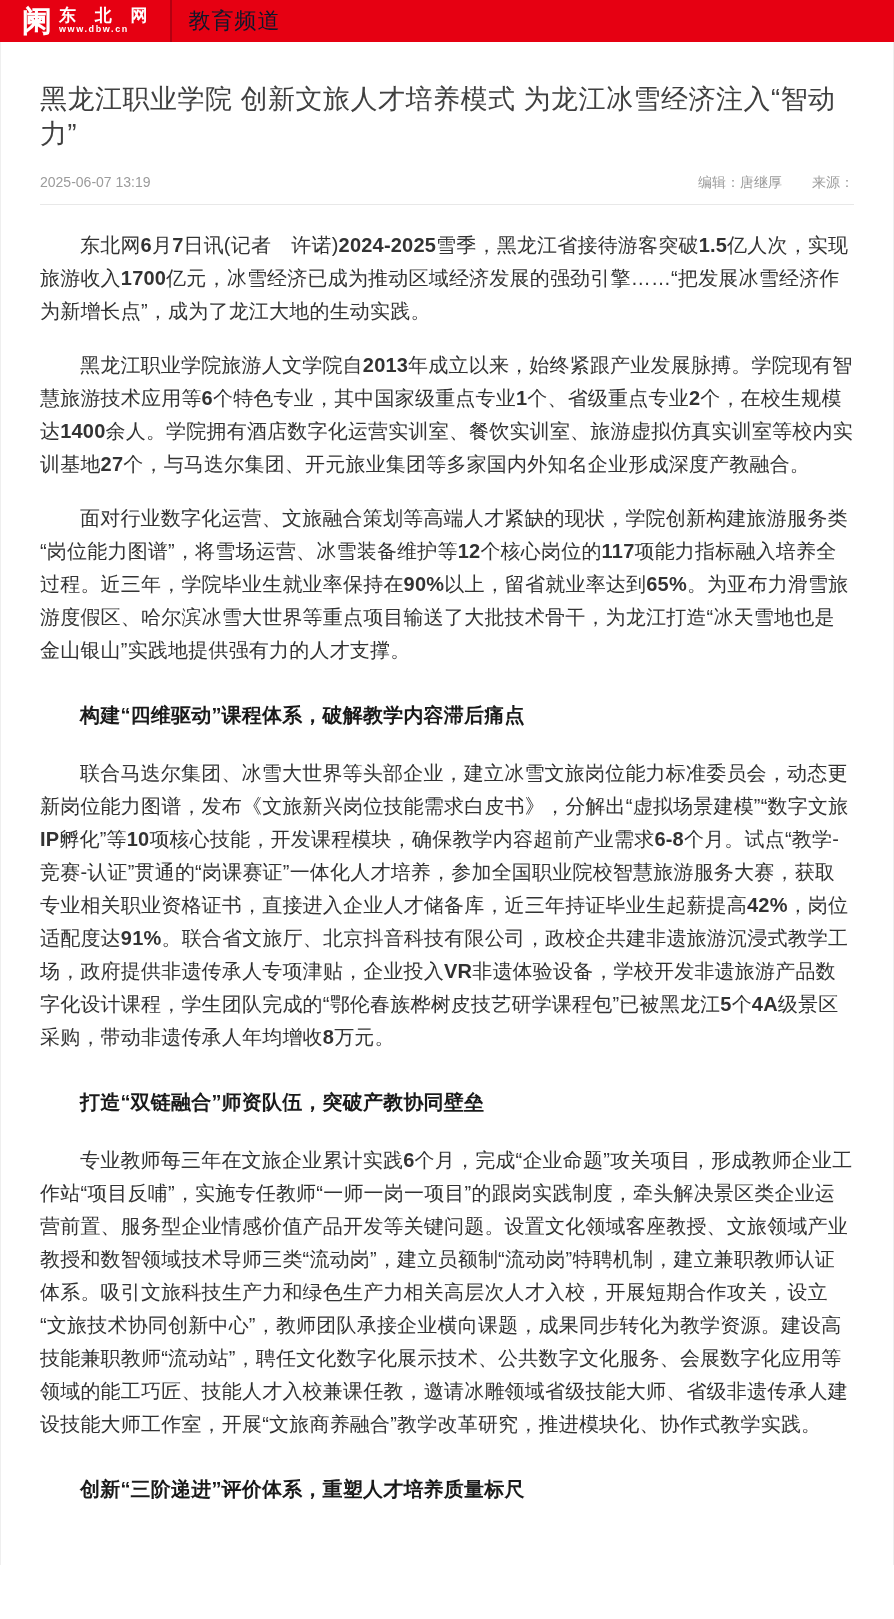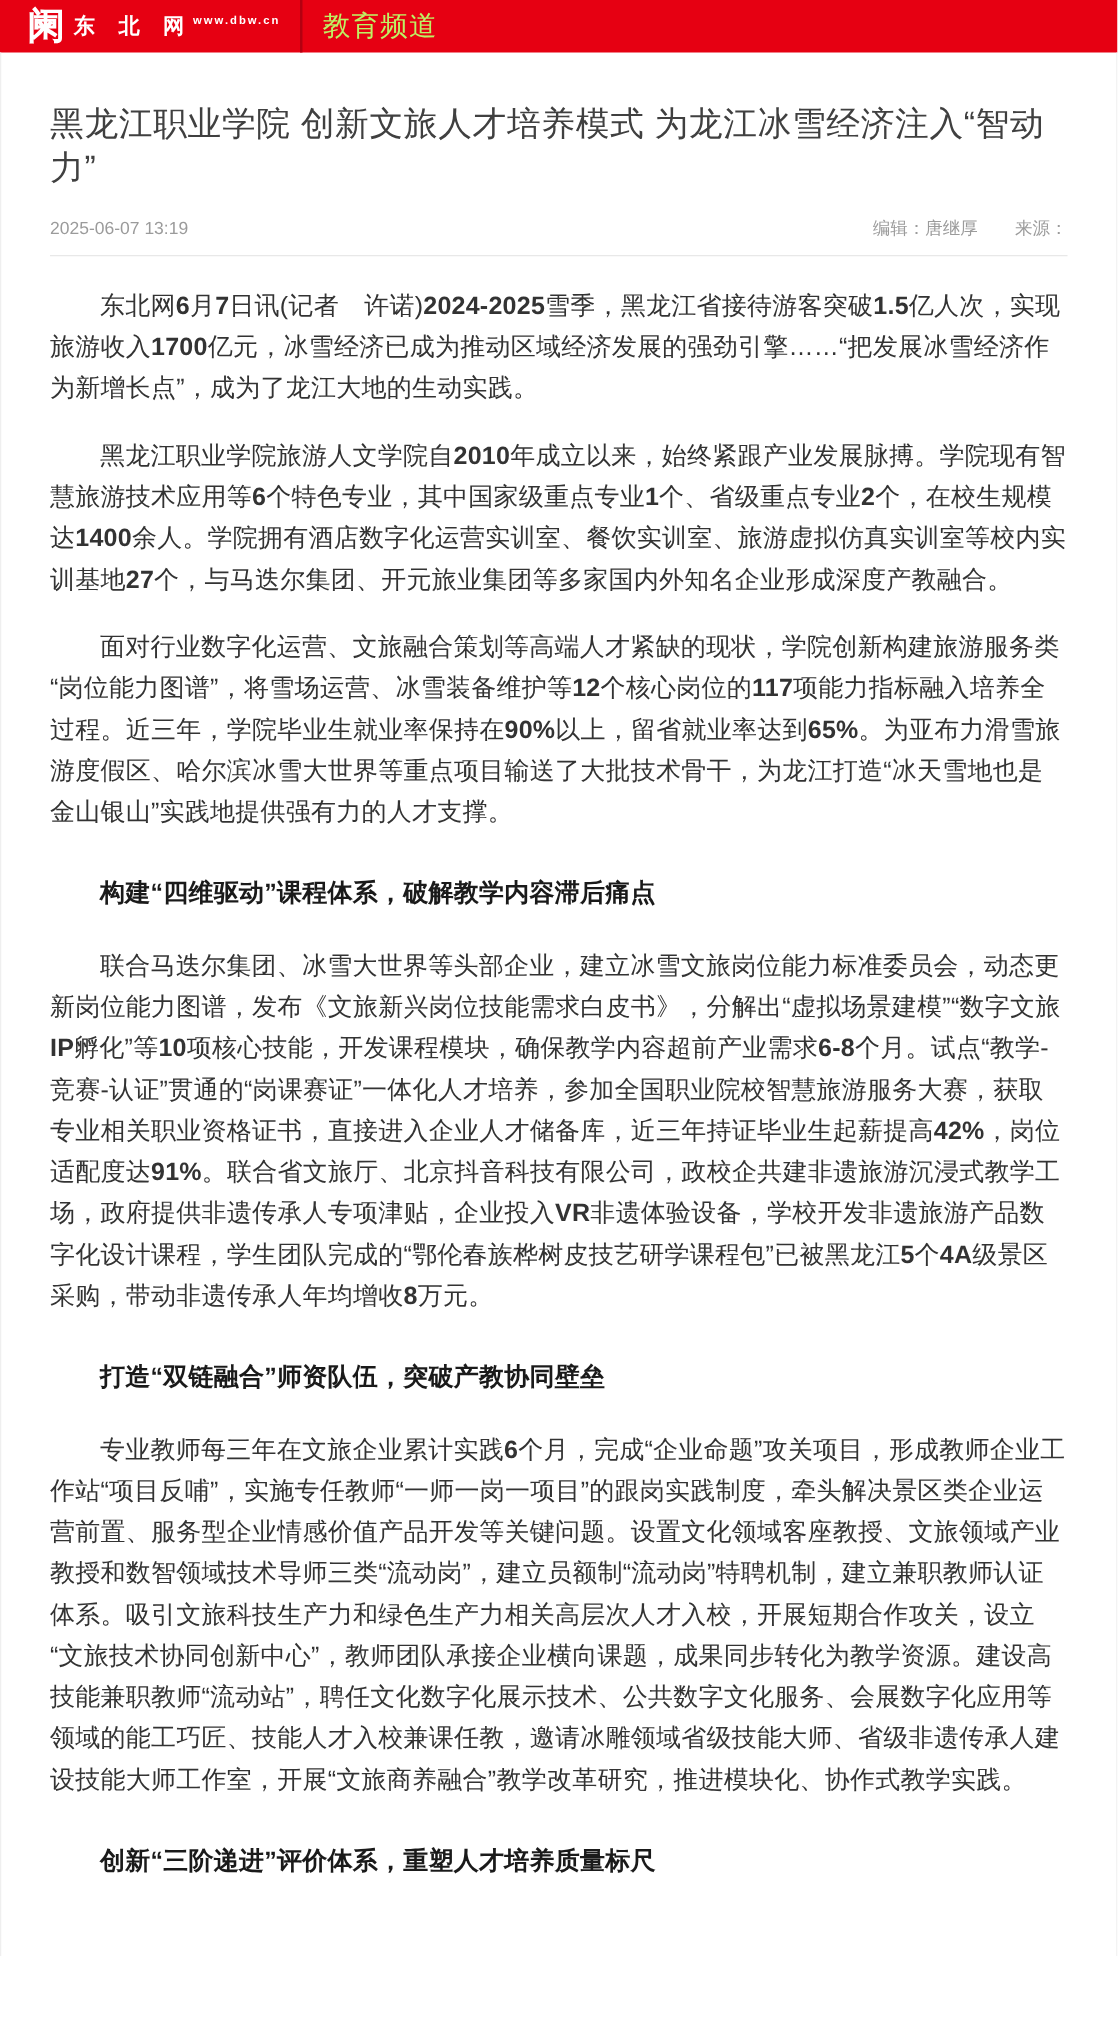--- a/index.html
+++ b/index.html
@@ -23,42 +23,42 @@
     padding: 0 16px 0 22px;
     cursor: pointer;
   }
   .logo-emblem {
     color: #ffffff;
     font-size: 30px;
     font-weight: bold;
     line-height: 1;
     margin-right: 7px;
   }
-  .logo-textcol { display: flex; flex-direction: row; justify-content: flex-end; }
+  .logo-textcol { display: flex; flex-direction: column; justify-content: flex-end; }
   .logo-name {
     color: #ffffff;
     font-size: 17px;
     font-weight: bold;
     letter-spacing: 7px;
     line-height: 1.1;
     white-space: nowrap;
   }
   .logo-url {
     color: #ffffff;
     font-size: 9px;
     letter-spacing: 1.6px;
     font-weight: bold;
     line-height: 1.1;
   }
   .header-divider {
     width: 2px;
     background: #b30010;
   }
   .channel {
-    color: #bef264;
+    color: #0f172a;
     font-size: 22px;
     font-weight: 500;
     display: flex;
     align-items: center;
     padding-left: 16px;
     letter-spacing: 1px;
     cursor: pointer;
     text-align: center;
   }
 
@@ -137,21 +137,21 @@
     <span class="meta-right">
       <span>编辑：唐继厚</span>
       <span>来源：</span>
     </span>
   </div>
 
   <hr class="title-divider">
 
   <div class="article-body">
     <p>东北网<b>6</b>月<b>7</b>日讯(记者　许诺)<b>2024-2025</b>雪季，黑龙江省接待游客突破<b>1.5</b>亿人次，实现旅游收入<b>1700</b>亿元，冰雪经济已成为推动区域经济发展的强劲引擎……“把发展冰雪经济作为新增长点”，成为了龙江大地的生动实践。</p>
-    <p>黑龙江职业学院旅游人文学院自<b>2010</b>年成立以来，始终紧跟产业发展脉搏。学院现有智慧旅游技术应用等<b>6</b>个特色专业，其中国家级重点专业<b>1</b>个、省级重点专业<b>2</b>个，在校生规模达<b>1400</b>余人。学院拥有酒店数字化运营实训室、餐饮实训室、旅游虚拟仿真实训室等校内实训基地<b>27</b>个，与马迭尔集团、开元旅业集团等多家国内外知名企业形成深度产教融合。</p>
+    <p>黑龙江职业学院旅游人文学院自<b>2013</b>年成立以来，始终紧跟产业发展脉搏。学院现有智慧旅游技术应用等<b>6</b>个特色专业，其中国家级重点专业<b>1</b>个、省级重点专业<b>2</b>个，在校生规模达<b>1400</b>余人。学院拥有酒店数字化运营实训室、餐饮实训室、旅游虚拟仿真实训室等校内实训基地<b>27</b>个，与马迭尔集团、开元旅业集团等多家国内外知名企业形成深度产教融合。</p>
     <p>面对行业数字化运营、文旅融合策划等高端人才紧缺的现状，学院创新构建旅游服务类“岗位能力图谱”，将雪场运营、冰雪装备维护等<b>12</b>个核心岗位的<b>117</b>项能力指标融入培养全过程。近三年，学院毕业生就业率保持在<b>90%</b>以上，留省就业率达到<b>65%</b>。为亚布力滑雪旅游度假区、哈尔滨冰雪大世界等重点项目输送了大批技术骨干，为龙江打造“冰天雪地也是金山银山”实践地提供强有力的人才支撑。</p>
     <h3 class="section">构建“四维驱动”课程体系，破解教学内容滞后痛点</h3>
     <p>联合马迭尔集团、冰雪大世界等头部企业，建立冰雪文旅岗位能力标准委员会，动态更新岗位能力图谱，发布《文旅新兴岗位技能需求白皮书》，分解出“虚拟场景建模”“数字文旅<b>IP</b>孵化”等<b>10</b>项核心技能，开发课程模块，确保教学内容超前产业需求<b>6-8</b>个月。试点“教学-竞赛-认证”贯通的“岗课赛证”一体化人才培养，参加全国职业院校智慧旅游服务大赛，获取专业相关职业资格证书，直接进入企业人才储备库，近三年持证毕业生起薪提高<b>42%</b>，岗位适配度达<b>91%</b>。联合省文旅厅、北京抖音科技有限公司，政校企共建非遗旅游沉浸式教学工场，政府提供非遗传承人专项津贴，企业投入<b>VR</b>非遗体验设备，学校开发非遗旅游产品数字化设计课程，学生团队完成的“鄂伦春族桦树皮技艺研学课程包”已被黑龙江<b>5</b>个<b>4A</b>级景区采购，带动非遗传承人年均增收<b>8</b>万元。</p>
     <h3 class="section">打造“双链融合”师资队伍，突破产教协同壁垒</h3>
     <p>专业教师每三年在文旅企业累计实践<b>6</b>个月，完成“企业命题”攻关项目，形成教师企业工作站“项目反哺”，实施专任教师“一师一岗一项目”的跟岗实践制度，牵头解决景区类企业运营前置、服务型企业情感价值产品开发等关键问题。设置文化领域客座教授、文旅领域产业教授和数智领域技术导师三类“流动岗”，建立员额制“流动岗”特聘机制，建立兼职教师认证体系。吸引文旅科技生产力和绿色生产力相关高层次人才入校，开展短期合作攻关，设立“文旅技术协同创新中心”，教师团队承接企业横向课题，成果同步转化为教学资源。建设高技能兼职教师“流动站”，聘任文化数字化展示技术、公共数字文化服务、会展数字化应用等领域的能工巧匠、技能人才入校兼课任教，邀请冰雕领域省级技能大师、省级非遗传承人建设技能大师工作室，开展“文旅商养融合”教学改革研究，推进模块化、协作式教学实践。</p>
     <h3 class="section">创新“三阶递进”评价体系，重塑人才培养质量标尺</h3>
 
   </div>
 
 </div>

